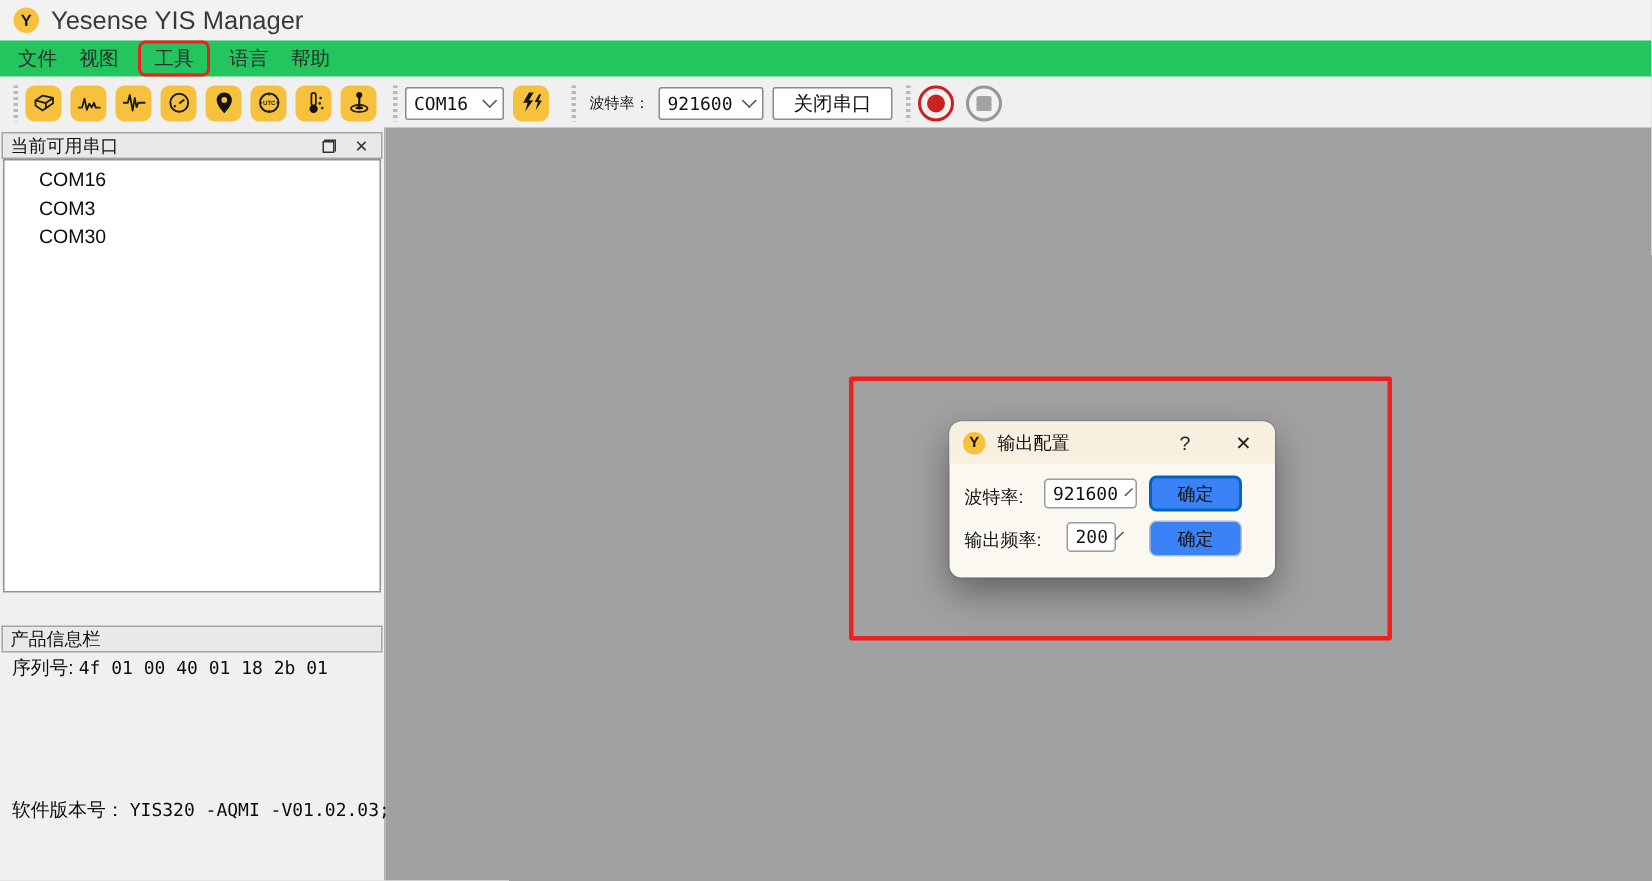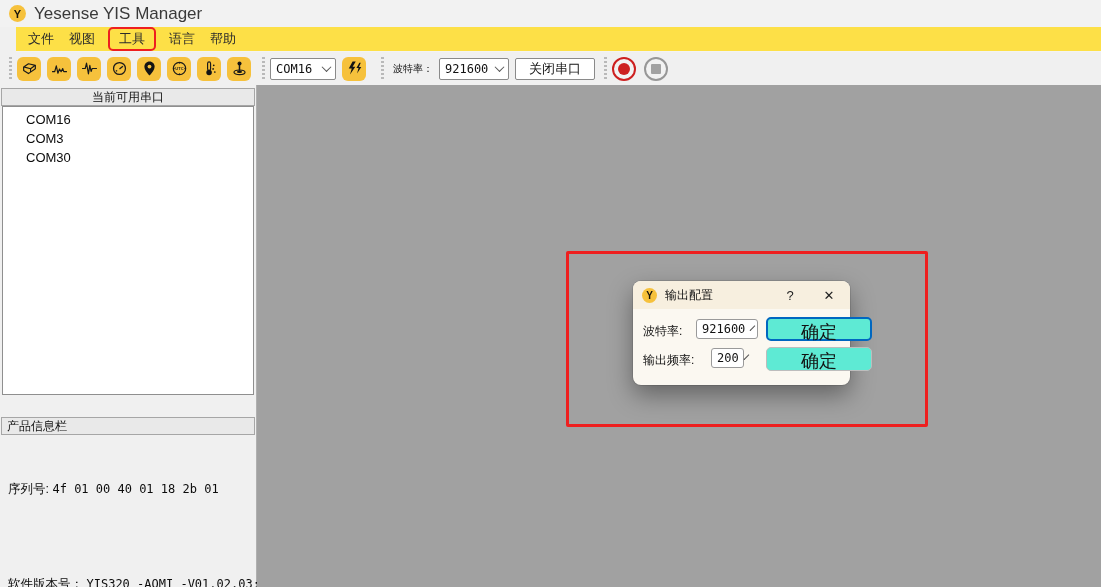--- a/index.html
+++ b/index.html
@@ -5,21 +5,21 @@
   html,body{margin:0;padding:0;}
   body{width:1101px;height:587px;font-family:"Liberation Sans",sans-serif;-webkit-font-smoothing:antialiased;}
   .window{position:relative;width:1101px;height:587px;background:#f0f0f0;overflow:hidden;}
 
   
   .titlebar{position:absolute;left:0;top:0;right:0;height:27px;background:#f2f2f2;display:flex;align-items:center;padding-left:9px;box-sizing:border-box;}
   .app-logo{width:17px;height:17px;border-radius:50%;background:var(--accent-yellow,#f6c13c);display:flex;align-items:center;justify-content:center;font-weight:bold;font-size:11px;color:#15110a;}
   .titlebar .title{margin-left:8px;font-size:17px;color:#3a3a3a;}
 
   
-  .menubar{position:absolute;top:27px;left:0;right:0;height:25px;background:#fde047;display:flex;align-items:center;padding-left:8px;box-sizing:border-box;border-bottom:1px solid #f3f3f3;margin-left:16px;}
+  .menubar{position:absolute;top:27px;left:0;right:0;height:25px;background:#22c55e;display:flex;align-items:center;padding-left:8px;box-sizing:border-box;border-bottom:1px solid #f3f3f3;}
   .menu-item{font-size:13px;color:#2b2b2b;padding:2px 4px;margin-right:7px;white-space:nowrap;}
   .menu-item.highlighted{border:2px solid var(--annotation-red,#e8291f);border-radius:5px;padding:1px 9px;margin-left:2px;margin-right:9px;}
 
   
   .toolbar{position:absolute;top:52px;left:0;right:0;height:33px;background:#f0f0f0;display:flex;align-items:center;padding-left:4px;box-sizing:border-box;}
   .grip{width:3px;height:24px;margin:0 5px;background-image:repeating-linear-gradient(to bottom,#b9b9b9 0 2px,transparent 2px 4px);flex:none;}
   .ybtn{width:24px;height:24px;border-radius:6px;background:var(--accent-yellow,#f6c13c);border:none;display:flex;align-items:center;justify-content:center;margin-right:6px;padding:0;flex:none;cursor:default;}
   .ybtn svg{display:block;}
   .combo{height:20px;background:#fff;border:1px solid #8a8a8a;border-radius:2px;display:flex;align-items:center;padding:0 5px;font-size:12px;font-family:"DejaVu Sans Mono",monospace;color:#111;flex:none;}
   .chev{display:inline-block;width:6px;height:6px;border-right:1.5px solid #555;border-bottom:1.5px solid #555;transform:rotate(45deg) translate(-1px,-1px);margin-left:7px;}
@@ -34,39 +34,39 @@
   .sidebar{position:absolute;left:0;top:85px;width:257px;bottom:0;background:#f0f0f0;border-right:1px solid #b0b0b0;box-sizing:border-box;}
   .dock-header{position:absolute;left:1px;right:1px;height:18px;background:#e9e9e9;border:1px solid #a6a6a6;display:flex;align-items:center;padding:0 5px;font-size:12px;color:#111;box-sizing:border-box;}
   .dock-header .spacer{flex:1;}
   .dock-ic{width:16px;height:14px;display:flex;align-items:center;justify-content:center;margin-left:6px;color:#333;font-size:11px;background:none;border:none;padding:0;}
   .float-glyph{position:relative;width:9px;height:9px;}
   .float-glyph .r1{position:absolute;right:0;top:0;width:6px;height:6px;border:1px solid #333;background:#e9e9e9;}
   .float-glyph .r2{position:absolute;left:0;bottom:0;width:6px;height:6px;border:1px solid #333;background:#e9e9e9;}
   .port-list{position:absolute;left:2px;right:2px;top:21px;height:289px;background:#fff;border:1px solid #8f8f8f;box-sizing:border-box;padding-top:3px;overflow:hidden;}
   .port-item{font-size:13px;color:#0c0c0c;line-height:19px;padding-left:23px;}
   .info-header-pos{top:332px;}
-  .info-line{position:absolute;left:8px;font-size:12.5px;color:#0c0c0c;white-space:nowrap;margin-top:44px;}
+  .info-line{position:absolute;left:8px;font-size:12.5px;color:#0c0c0c;white-space:nowrap;}
   .mono{font-family:"DejaVu Sans Mono",monospace;font-size:12px;}
 
   
   .canvas{position:absolute;left:257px;top:85px;right:0;bottom:0;background:var(--canvas-gray,#a1a1a1);}
 
   
   .annotation{position:absolute;left:566px;top:251px;width:356px;height:170px;border:3px solid var(--annotation-red,#ee1f1f);border-radius:2px;}
 
   
   .dialog{position:absolute;left:633px;top:281px;width:217px;height:104px;border-radius:8px;background:#fbf8f1;box-shadow:0 10px 24px rgba(0,0,0,.38),0 0 0 1px rgba(0,0,0,.10);}
   .dialog-title{height:28px;background:var(--dialog-titlebar,#f7efdf);border-radius:8px 8px 0 0;display:flex;align-items:center;padding:0 9px;box-sizing:border-box;}
   .dialog-logo{width:15px;height:15px;border-radius:50%;background:var(--accent-yellow,#f6c13c);display:flex;align-items:center;justify-content:center;font-weight:bold;font-size:10px;color:#15110a;flex:none;}
   .dialog-title .dtitle{margin-left:8px;font-size:12px;color:#111;text-align:right;}
   .dlg-help{position:absolute;right:52px;top:6px;width:16px;height:16px;border:none;background:none;font-size:13px;color:#222;padding:0;}
   .dlg-close{position:absolute;right:12px;top:5px;width:18px;height:18px;border:none;background:none;font-size:13px;color:#222;padding:0;}
   .drow-label{position:absolute;font-size:12px;color:#111;white-space:nowrap;}
   .dcombo{position:absolute;height:20px;background:#fff;border:1px solid #9a9a9a;border-radius:3px;font-size:12px;font-family:"DejaVu Sans Mono",monospace;color:#111;display:flex;align-items:center;justify-content:space-between;padding:0 5px;box-sizing:border-box;}
-  .dbtn{position:absolute;width:106px;height:24px;background:#5eead4;border:1px solid #bdbdbd;border-radius:5px;font-size:18px;color:#111;font-family:inherit;}
+  .dbtn{position:absolute;width:62px;height:24px;background:#3b82f6;border:1px solid #bdbdbd;border-radius:5px;font-size:12px;color:#111;font-family:inherit;}
   .dbtn.primary{border:2px solid var(--focus-blue,#0067c0);}
 </style>
 </head>
 <body>
 
 <div class="window">
 
   <div class="titlebar">
     <span class="app-logo">Y</span>
     <span class="title">Yesense YIS Manager</span>
@@ -187,21 +187,21 @@
     <button class="recbtn">
       <span class="dot"></span>
     </button>
     <button class="stopbtn">
       <span class="sq"></span>
     </button>
   </div>
 
   <div class="sidebar">
 
-    <div class="dock-header" style="top:3px;flex-direction:column;">
+    <div class="dock-header" style="top:3px;">
       <span>当前可用串口</span>
       <span class="spacer"></span>
       <button class="dock-ic">
         <span class="float-glyph">
             <span class="r1"></span>
             <span class="r2"></span>
           </span>
       </button>
       <button class="dock-ic">
         <span>✕</span>

